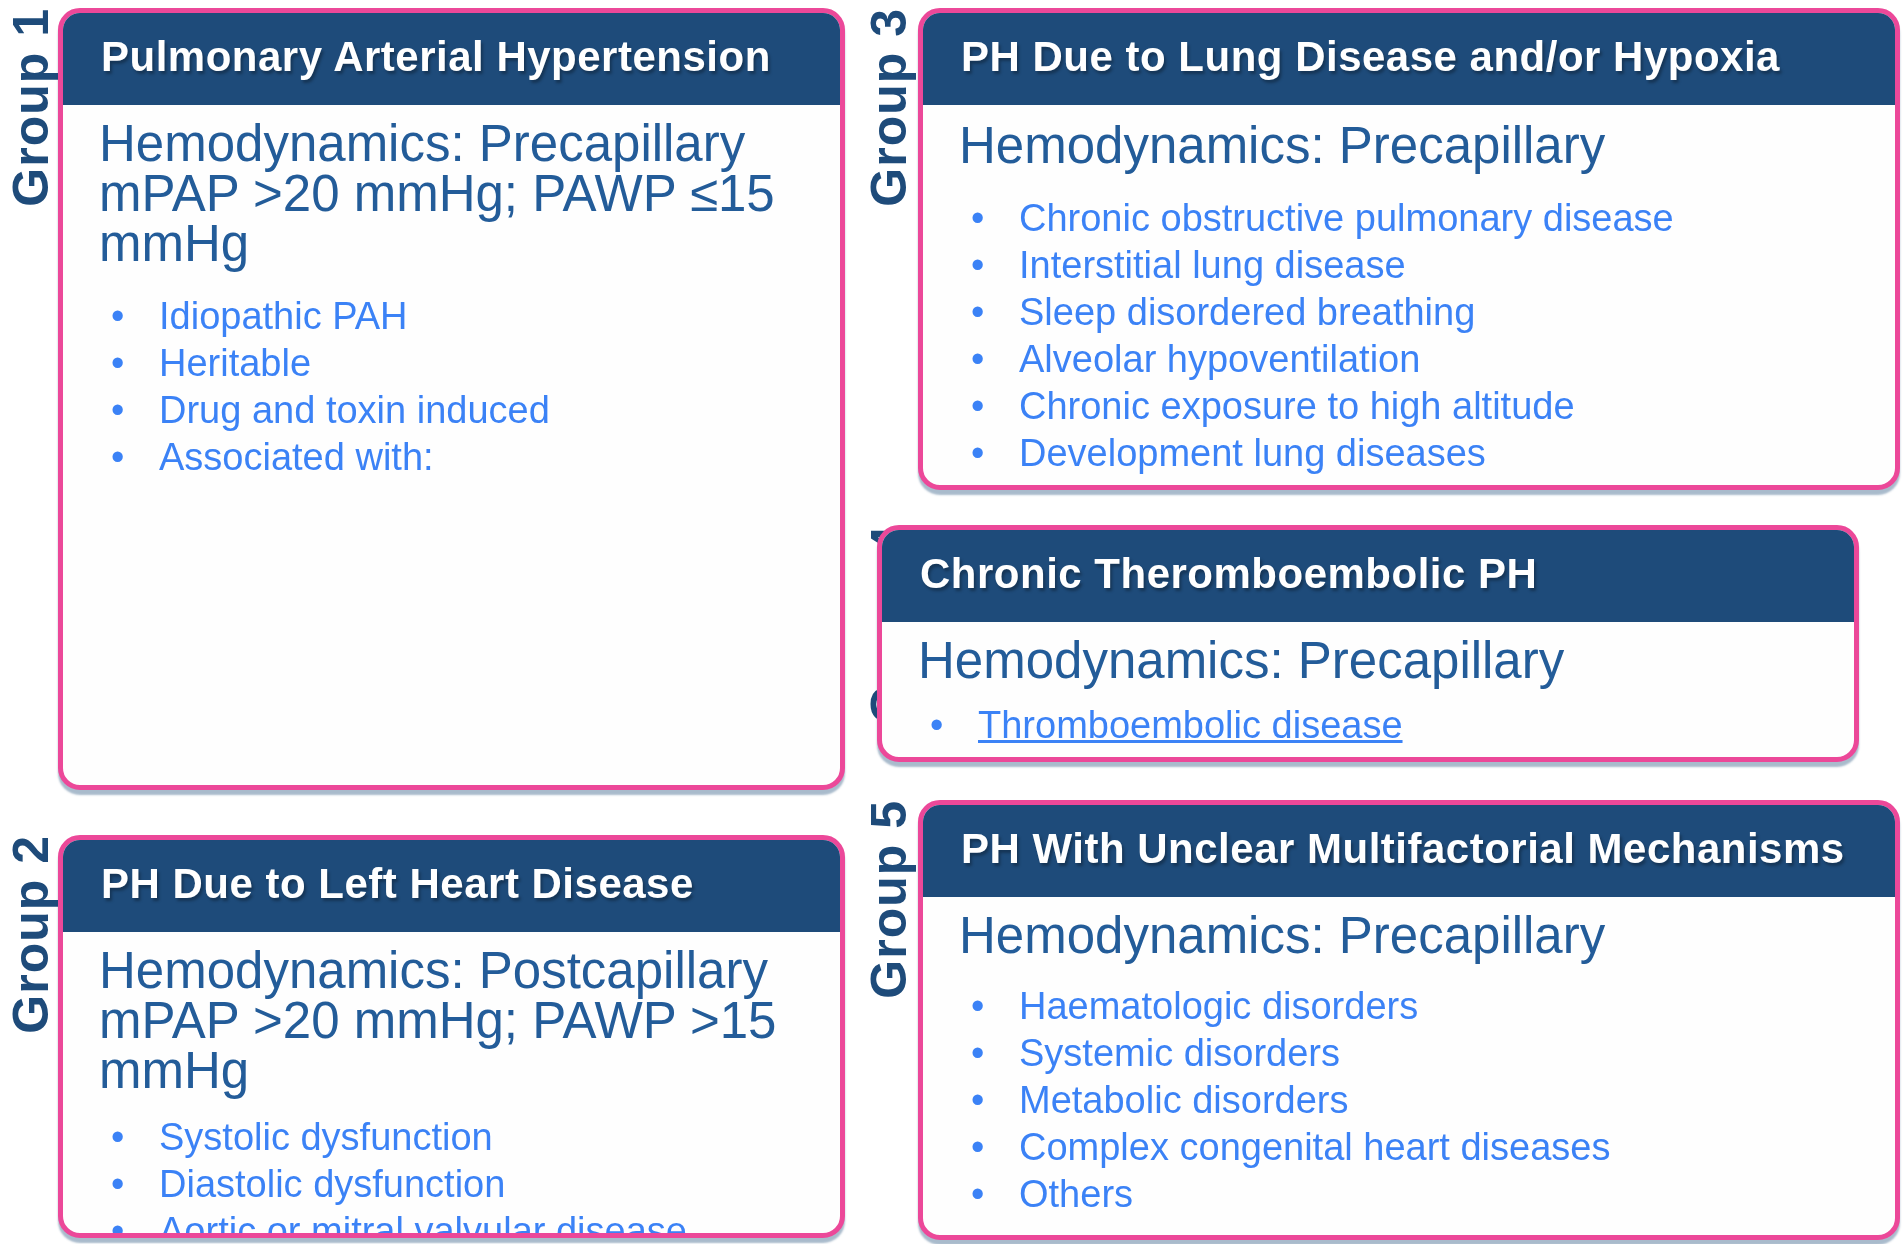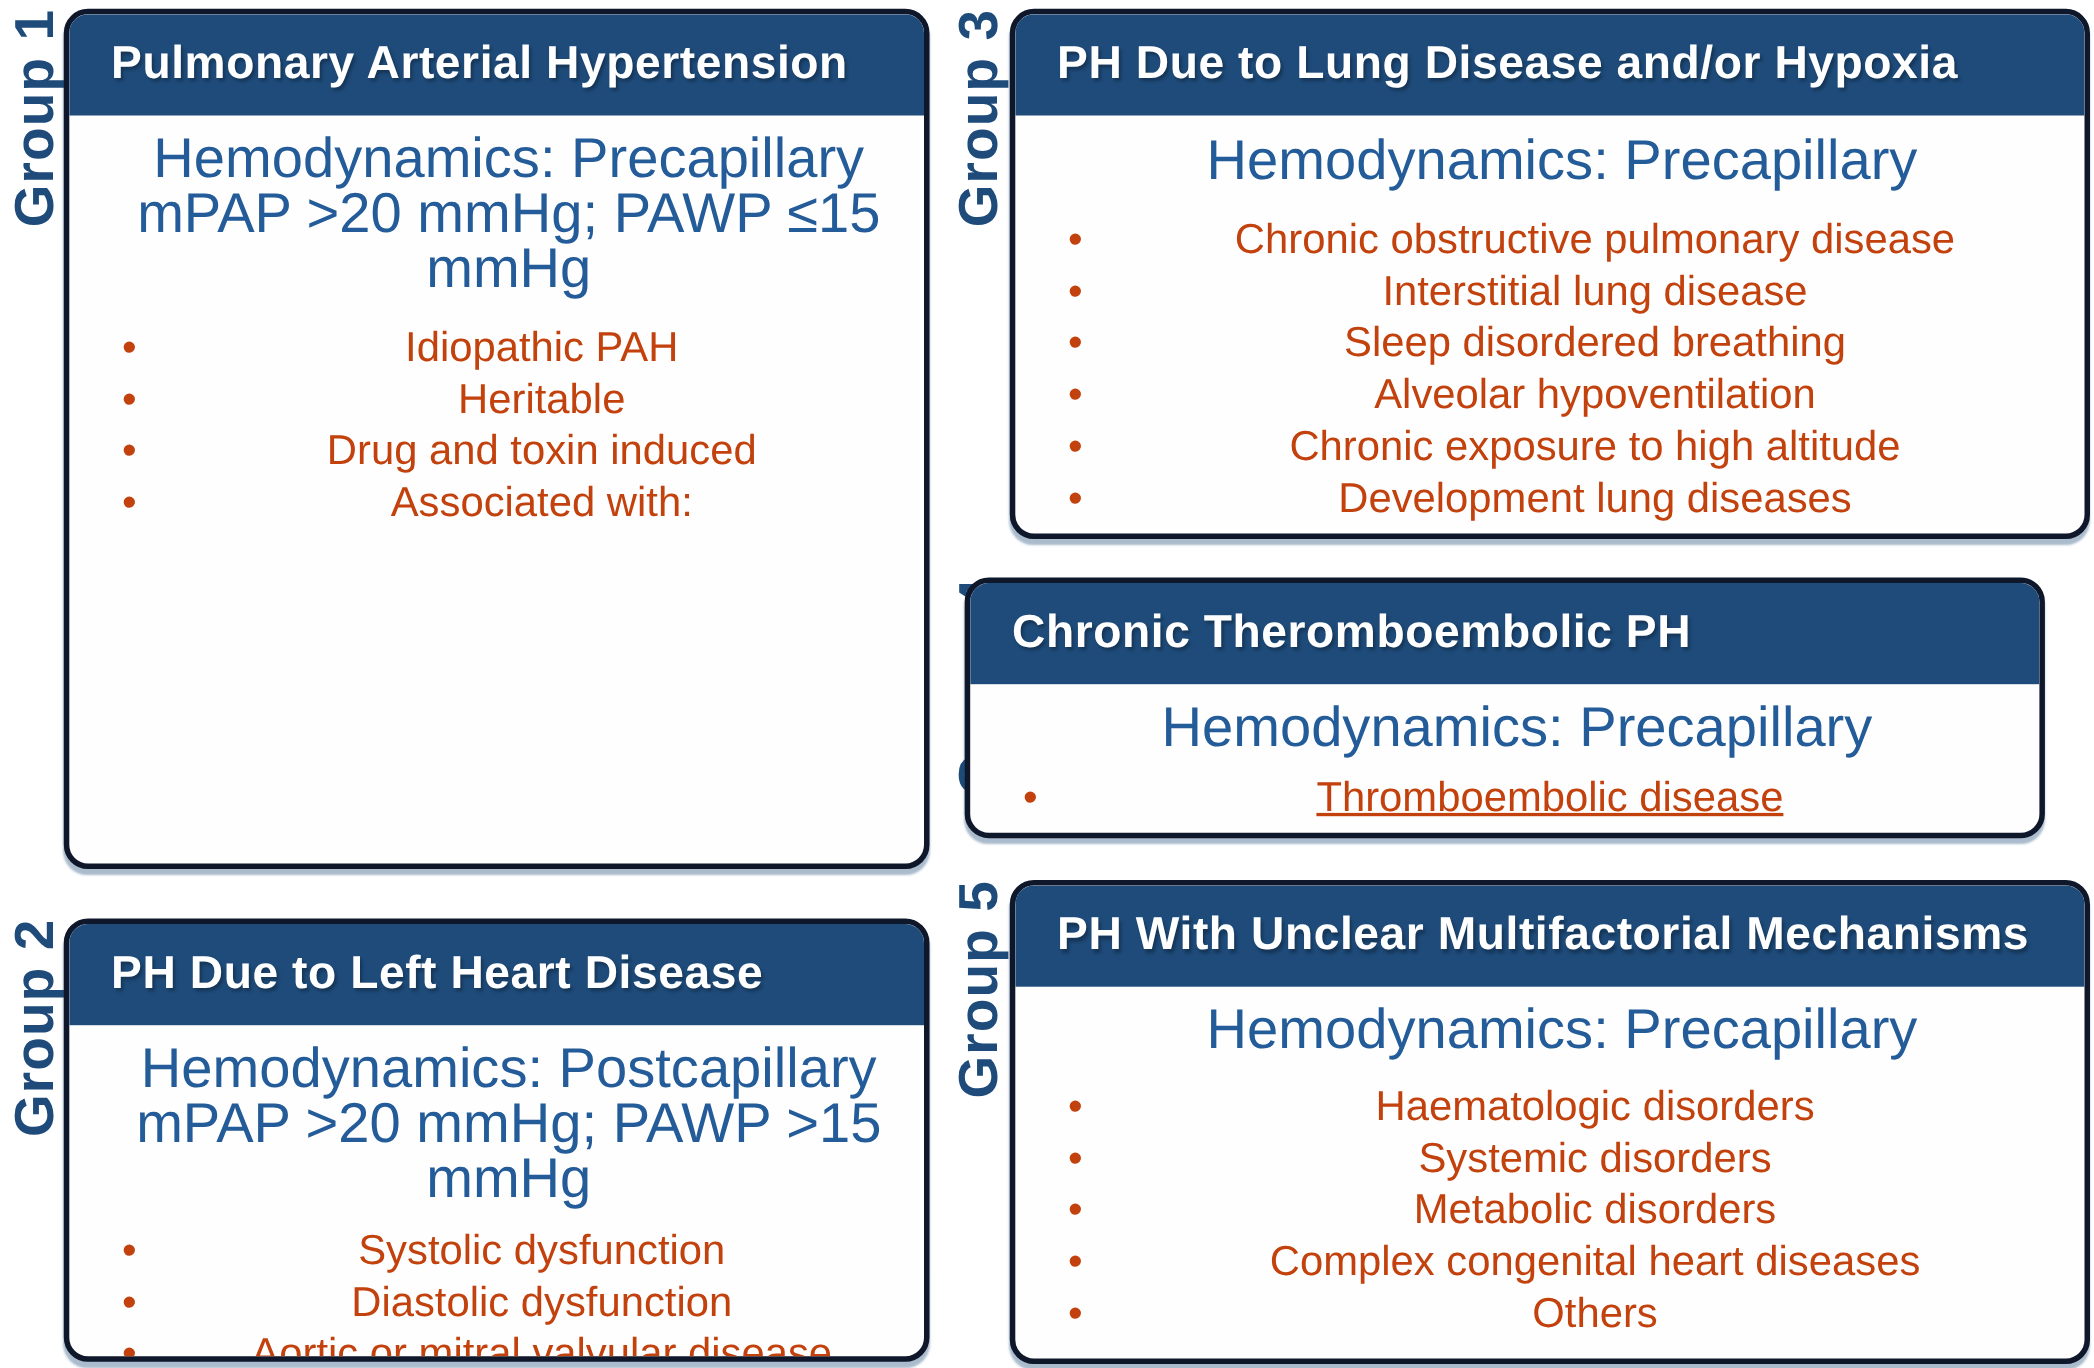--- a/index.html
+++ b/index.html
@@ -5,35 +5,34 @@
   html,body{margin:0;padding:0;}
   body{
     width:1904px;height:1244px;position:relative;background:#ffffff;
     font-family:"Liberation Sans","DejaVu Sans",sans-serif;
     -webkit-font-smoothing:antialiased;
   }
   .figure{position:absolute;inset:0;}
 
   
   .panel{
-    position:absolute;background:#fefefe;border:5px solid #0f172a;
+    position:absolute;background:#fefefe;border:5px solid #ec4899;
     border-radius:22px;overflow:hidden;box-sizing:border-box;
     box-shadow:0 5px 2px rgba(30,75,122,.38);
-    text-align:center;
   }
   .panel-header{
     background:#1e4b7a;color:#ffffff;font-weight:700;font-size:42px;
     height:88px;display:flex;align-items:center;
     padding:0 20px 4px 38px;white-space:nowrap;
     text-shadow:2px 3px 3px rgba(0,0,0,.30);
     letter-spacing:.5px;
   }
   .panel-body{padding:0 14px 0 0;}
   .hemo{color:#235c99;font-size:51px;line-height:50px;padding-left:36px;margin-top:14px;}
-  .bullets{list-style:none;margin:22px 0 0 0;padding:0;font-size:38px;line-height:47px;color:#c2410c;}
+  .bullets{list-style:none;margin:22px 0 0 0;padding:0;font-size:38px;line-height:47px;color:#3b82f6;}
   .bullets li{position:relative;padding-left:96px;}
   .bullets li::before{content:"\2022";position:absolute;left:48px;}
   .bullets.sub{margin-top:12px;padding-right:60px;}
   .bullets.sub li{padding-left:234px;}
   .bullets.sub li::before{left:182px;}
 
   
   .p1{left:58px;top:8px;width:787px;height:782px;}
   .p2{left:58px;top:835px;width:787px;height:403px;}
   .p3{left:918px;top:8px;width:982px;height:482px;}

